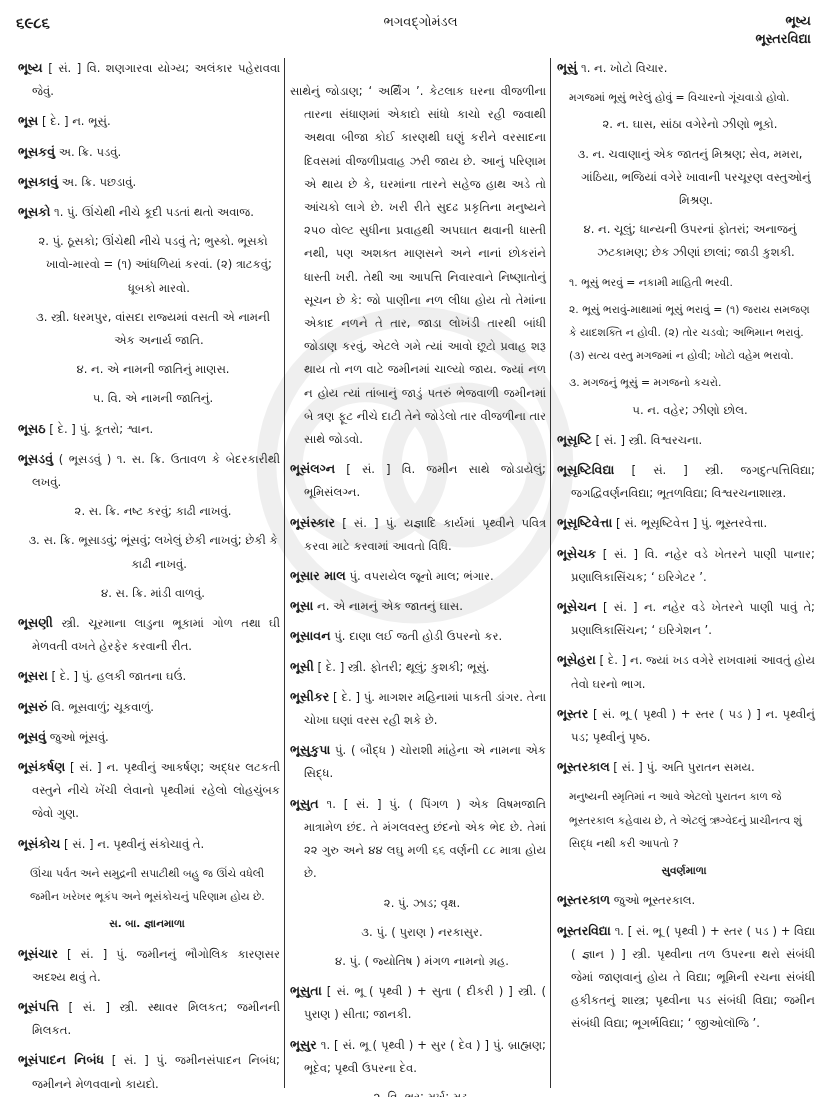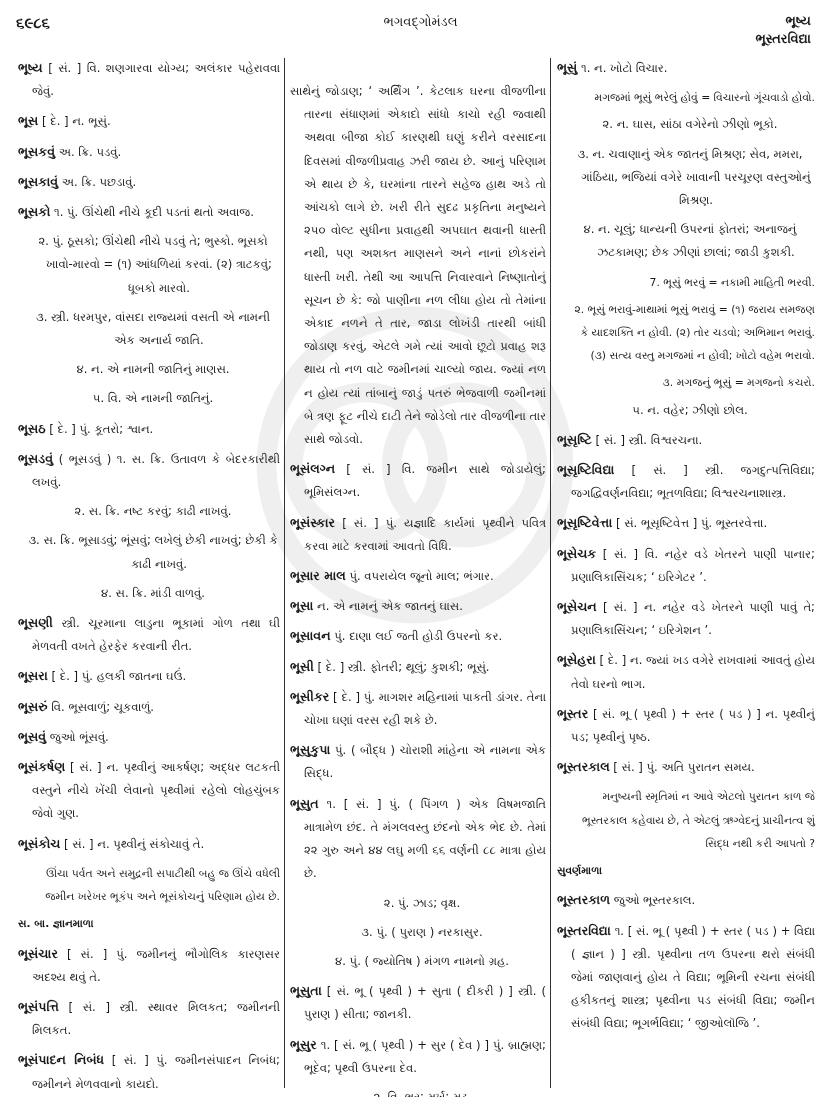--- a/index.html
+++ b/index.html
@@ -11,22 +11,22 @@
   .col{position:absolute;top:56px;font-size:11.6px;line-height:23.2px;}
   .col1{left:18px;width:262px;}
   .col2{left:290px;width:256px;margin-top:24px;}
   .col3{left:557px;width:258px;}
   .rule{position:absolute;top:58px;width:1px;height:1030px;background:#333;}
   .rule1{left:284px;}
   .rule2{left:550px;}
   .entry{margin:0 0 6px 0;padding-left:14px;text-indent:-14px;text-align:justify;}
   .hw{font-weight:bold;font-size:12.6px;}
   .sense{margin:0 0 6px 8px;padding-left:12px;text-indent:-12px;text-align:center;}
-  .quote{margin:0 0 4px 12px;font-size:10.8px;text-align:right;}
-  .src{text-align:left;font-size:10.5px;font-weight:bold;margin:0 4px 6px 0;}
+  .quote{margin:0 0 4px 12px;font-size:10.8px;}
+  .src{text-align:center;font-size:10.5px;font-weight:bold;margin:0 4px 6px 0;}
   .watermark{position:absolute;left:250px;top:300px;width:330px;height:330px;opacity:.06;}
 </style>
 </head>
 <body>
 
 <div class="header">
   <span class="page-num">૬૯૮૬</span>
   <span class="book-title">ભગવદ્ગોમંડલ</span>
   <div class="guide">
     <div>ભૂષ્ય</div>
@@ -87,21 +87,21 @@
     <div class="entry"><span class="hw">ભૂસુતા</span><span> </span><span>[ સં. ભૂ ( પૃથ્વી ) + સુતા ( દીકરી ) ] સ્ત્રી. ( પુરાણ ) સીતા; જાનકી.</span></div>
     <div class="entry"><span class="hw">ભૂસુર</span><span> </span><span>૧. [ સં. ભૂ ( પૃથ્વી ) + સુર ( દેવ ) ] પું. બ્રાહ્મણ; ભૂદેવ; પૃથ્વી ઉપરના દેવ.</span></div>
     <div class="sense">૨. વિ. ભૂર; મૂર્ખ; મૂઢ.</div>
   </div>
 <div class="col col3">
     <div class="entry"><span class="hw">ભૂસું</span><span> </span><span>૧. ન. ખોટો વિચાર.</span></div>
     <div class="quote">મગજમાં ભૂસું ભરેલું હોવું = વિચારનો ગૂંચવાડો હોવો.</div>
     <div class="sense">૨. ન. ઘાસ, સાંઠા વગેરેનો ઝીણો ભૂકો.</div>
     <div class="sense">૩. ન. ચવાણાનું એક જાતનું મિશ્રણ; સેવ, મમરા, ગાંઠિયા, ભજિયાં વગેરે ખાવાની પરચૂરણ વસ્તુઓનું મિશ્રણ.</div>
     <div class="sense">૪. ન. ચૂલું; ધાન્યની ઉપરનાં ફોતરાં; અનાજનું ઝટકામણ; છેક ઝીણાં છાલાં; જાડી કુશકી.</div>
-    <div class="quote">7. ભૂસું ભરવું = નકામી માહિતી ભરવી.</div>
+    <div class="quote">૧. ભૂસું ભરવું = નકામી માહિતી ભરવી.</div>
     <div class="quote">૨. ભૂસું ભરાવું-માથામાં ભૂસું ભરાવું = (૧) જરાય સમજણ કે યાદશક્તિ ન હોવી. (૨) તોર ચડવો; અભિમાન ભરાવું. (૩) સત્ય વસ્તુ મગજમાં ન હોવી; ખોટો વહેમ ભરાવો.</div>
     <div class="quote">૩. મગજનું ભૂસું = મગજનો કચરો.</div>
     <div class="sense">૫. ન. વહેર; ઝીણો છોલ.</div>
     <div class="entry"><span class="hw">ભૂસૃષ્ટિ</span><span> </span><span>[ સં. ] સ્ત્રી. વિશ્વરચના.</span></div>
     <div class="entry"><span class="hw">ભૂસૃષ્ટિવિદ્યા</span><span> </span><span>[ સં. ] સ્ત્રી. જગદુત્પત્તિવિદ્યા; જગદ્વિવર્ણનવિદ્યા; ભૂતળવિદ્યા; વિશ્વરચનાશાસ્ત્ર.</span></div>
     <div class="entry"><span class="hw">ભૂસૃષ્ટિવેત્તા</span><span> </span><span>[ સં. ભૂસૃષ્ટિવેત્ત ] પું. ભૂસ્તરવેત્તા.</span></div>
     <div class="entry"><span class="hw">ભૂસેચક</span><span> </span><span>[ સં. ] વિ. નહેર વડે ખેતરને પાણી પાનાર; પ્રણાલિકાસિંચક; ‘ ઇરિગેટર ’.</span></div>
     <div class="entry"><span class="hw">ભૂસેચન</span><span> </span><span>[ સં. ] ન. નહેર વડે ખેતરને પાણી પાવું તે; પ્રણાલિકાસિંચન; ‘ ઇરિગેશન ’.</span></div>
     <div class="entry"><span class="hw">ભૂસેહરા</span><span> </span><span>[ દે. ] ન. જ્યાં ખડ વગેરે રાખવામાં આવતું હોય તેવો ઘરનો ભાગ.</span></div>
     <div class="entry"><span class="hw">ભૂસ્તર</span><span> </span><span>[ સં. ભૂ ( પૃથ્વી ) + સ્તર ( પડ ) ] ન. પૃથ્વીનું પડ; પૃથ્વીનું પૃષ્ઠ.</span></div>

